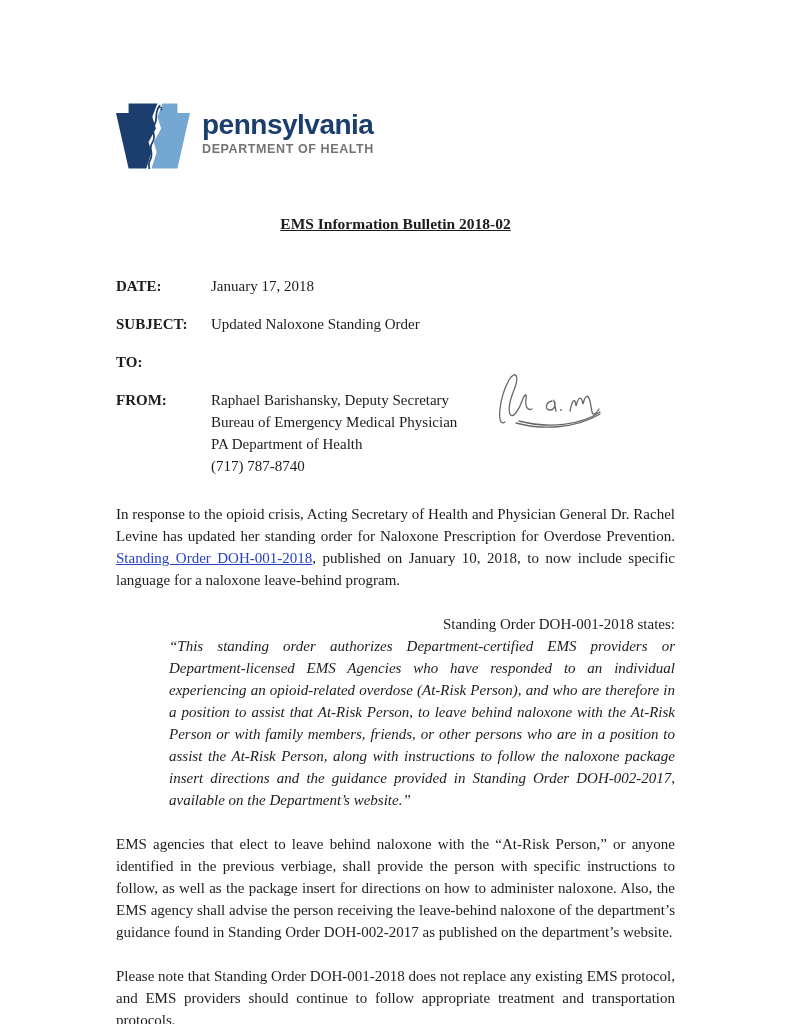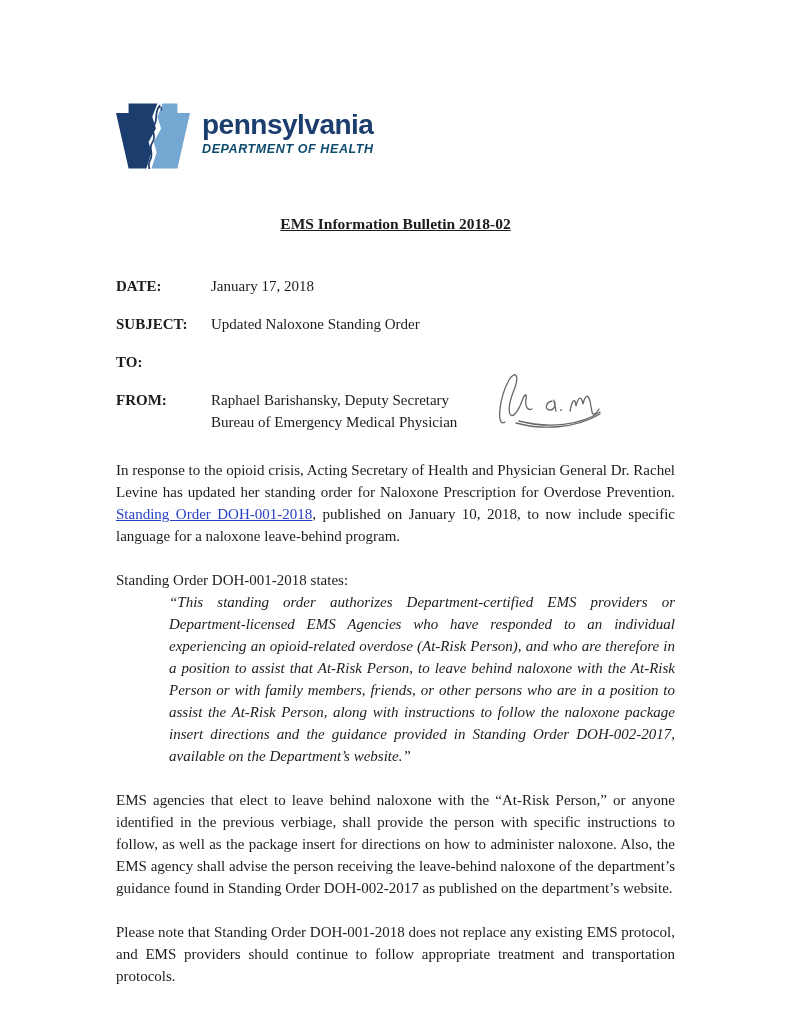--- a/index.html
+++ b/index.html
@@ -19,21 +19,21 @@
   
   .logo { display: flex; align-items: flex-start; gap: 12px; height: 66px; margin-bottom: 46px; }
   .logo svg.keystone { display: block; width: 74px; height: 66px; }
   .logo-text { padding-top: 8px; font-family: "Liberation Sans", "DejaVu Sans", sans-serif; }
   .logo-wordmark {
     font-size: 28px; font-weight: bold; letter-spacing: -0.5px;
     line-height: 1; color: #1c3e6e;
   }
   .logo-dept {
     font-size: 12.5px; font-weight: bold; letter-spacing: 0.6px;
-    margin-top: 3px; color: #0c4a6e; font-style: italic;
+    margin-top: 3px; color: #737373;
   }
 
   
   .doc-title {
     text-align: center;
     font-weight: bold;
     font-size: 15.5px;
     margin-bottom: 42px;
   }
   .doc-title span { text-decoration: underline; }
@@ -46,21 +46,21 @@
   .memo-row.from { margin-bottom: 0; }
 
   
   .signature { position: absolute; left: 466px; top: 368px; width: 112px; height: 64px; }
   .signature svg { width: 100%; height: 100%; }
 
   
   .body-text { font-size: 15px; line-height: 22px; }
   .para { text-align: justify; margin: 22px 0 0 0; }
   .para-first { margin-top: 26px; }
-  .states-line { margin: 22px 0 0 0; }
+  .states-line { margin: 22px 0 0 0; text-align: right; }
   .quote {
     margin: 0 0 0 53px;
     text-align: justify;
     font-style: italic;
   }
   a.doc-link { color: #2742c6; text-decoration: underline; }
 </style>
 </head>
 <body>
 
@@ -96,20 +96,22 @@
       <div class="memo-value">Updated Naloxone Standing Order</div>
     </div>
     <div class="memo-row">
       <div class="memo-label">TO:</div>
     </div>
     <div class="memo-row from">
       <div class="memo-label">FROM:</div>
       <div class="memo-value">
         <div>Raphael Barishansky, Deputy Secretary</div>
         <div>Bureau of Emergency Medical Physician</div>
+        <div>PA Department of Health</div>
+        <div>(717) 787-8740</div>
       </div>
     </div>
   </div>
 
   <div class="signature">
     <svg viewBox="0 0 112 64" aria-hidden="true">
       <g fill="none" stroke="#4d4d4d" stroke-width="1.3" stroke-linecap="round" opacity="0.85">
         <path d="M 14,54 C 5,60 8,30 18,12 C 24,2 29,7 23,22 C 19,32 17,41 19,46 C 21,51 27,44 31,33 C 33,27 36,24 35,31 C 34,38 36,43 41,41"></path>
         <path d="M 61,33 c -6,1 -8,9 -2,9 c 5,0 6,-7 4,-9 l 2,10"></path>
         <circle cx="70" cy="42" r="0.9" fill="#4d4d4d" stroke="none"></circle>

